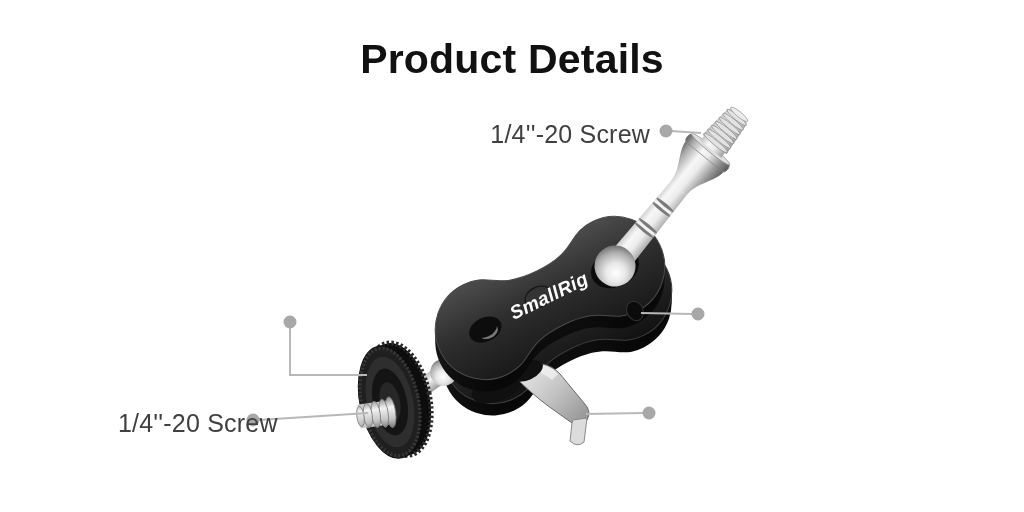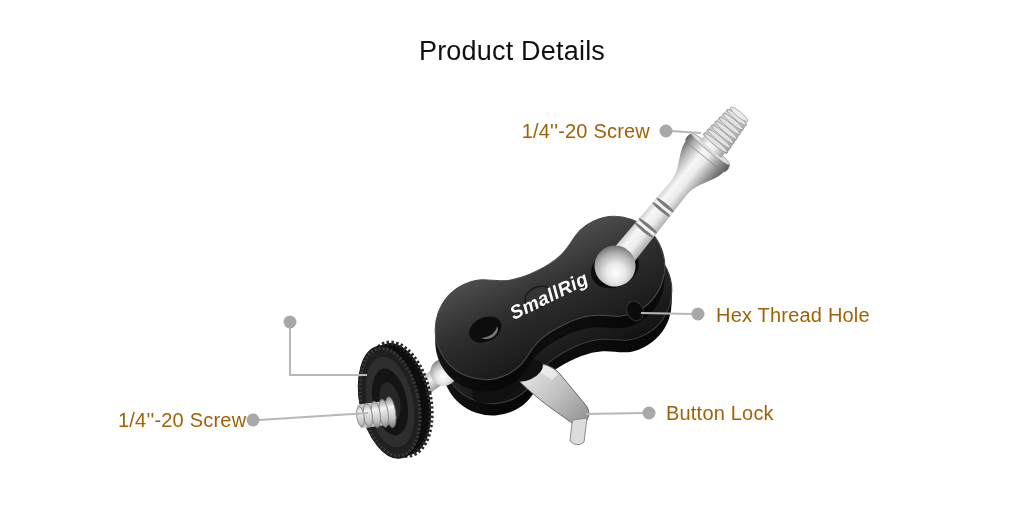--- a/index.html
+++ b/index.html
@@ -1,20 +1,20 @@
 <!DOCTYPE html>
 <html><head>
 <meta charset="utf-8">
 <style>
   html,body{margin:0;padding:0;background:#fff;}
   .stage{position:relative;width:1024px;height:512px;background:#ffffff;overflow:hidden;
          font-family:"Liberation Sans", sans-serif;}
   .page-title{position:absolute;top:36px;left:0;width:100%;text-align:center;
-              font-size:27px;font-weight:400;color:#111;letter-spacing:.2px;}
-  .callout-label{position:absolute;font-size:20px;font-weight:500;color:#a16207;
+              font-size:41px;font-weight:700;color:#111;letter-spacing:.2px;}
+  .callout-label{position:absolute;font-size:25px;font-weight:500;color:#404040;
                  white-space:nowrap;letter-spacing:.2px;}
   #lbl-screw-top{right:374px;top:120px;}
   #lbl-cushion{left:228px;top:287px;}
   #lbl-hex{left:716px;top:304px;}
   #lbl-screw-bottom{left:118px;top:409px;}
   #lbl-button{left:666px;top:402px;}
   svg{position:absolute;left:0;top:0;}
 </style>
 </head>
 <body>
@@ -170,16 +170,14 @@
     <g fill="#a8a8a8">
       <circle cx="666" cy="131" r="6.5"></circle>
       <circle cx="290" cy="322" r="6.5"></circle>
       <circle cx="698" cy="314" r="6.5"></circle>
       <circle cx="253" cy="420" r="6.5"></circle>
       <circle cx="649" cy="413" r="6.5"></circle>
     </g>
   </svg>
 
   <div class="callout-label" id="lbl-screw-top">1/4''-20 Screw</div>
-  <div class="callout-label" id="lbl-hex">Hex Thread Hole</div>
   <div class="callout-label" id="lbl-screw-bottom">1/4''-20 Screw</div>
-  <div class="callout-label" id="lbl-button">Button Lock</div>
 </div>
 
 </body></html>

